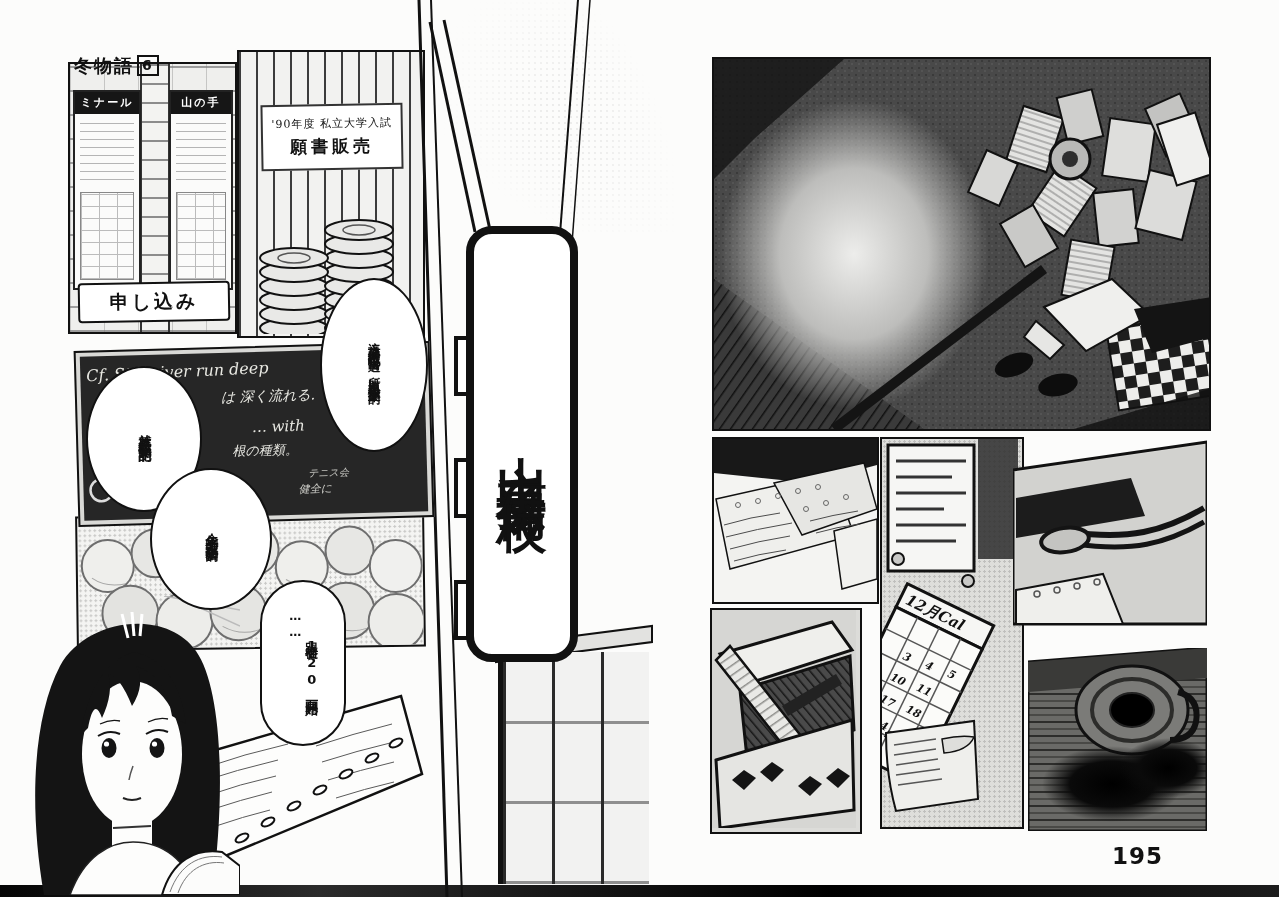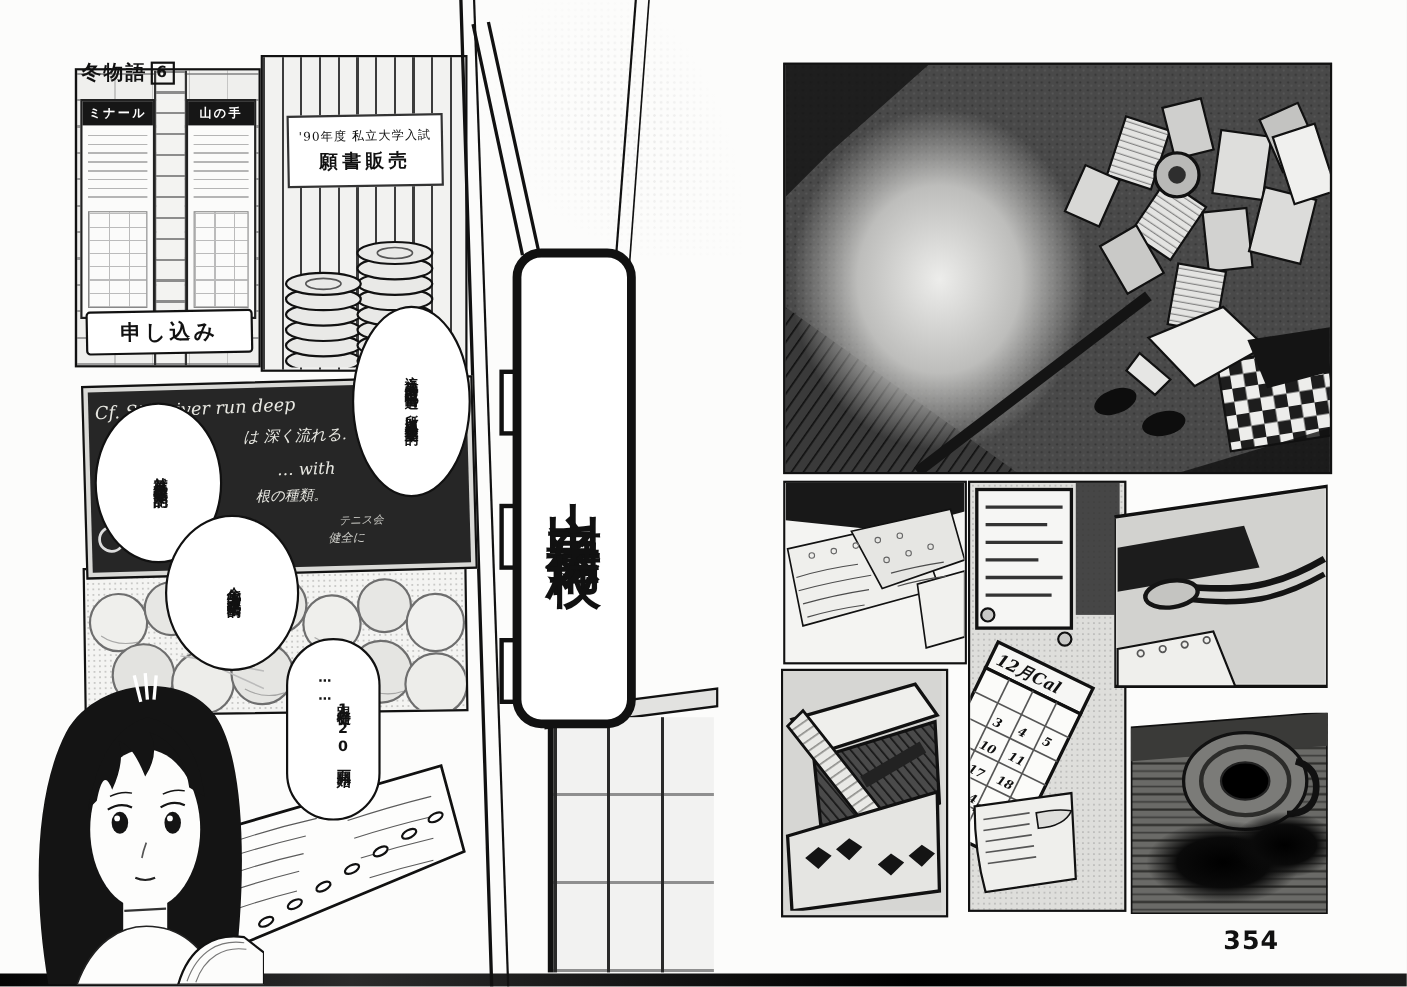--- a/index.html
+++ b/index.html
@@ -472,16 +472,16 @@
       <ellipse cx="84" cy="136" rx="70" ry="38" fill="url(#pf-blob)"></ellipse>
       <ellipse cx="140" cy="120" rx="48" ry="30" fill="url(#pf-blob)"></ellipse>
       <g stroke="#22222" stroke-width="1" opacity=".7">
         <line x1="8" y1="60" x2="60" y2="52"></line>
           <line x1="6" y1="80" x2="56" y2="72"></line>
           <line x1="10" y1="100" x2="54" y2="94"></line>
       </g>
     </svg>
   </div>
 
-  <div class="page-number">354</div>
+  <div class="page-number">195</div>
 
   <div class="bottom-bar"></div>
 </div>
 
 </body></html>

